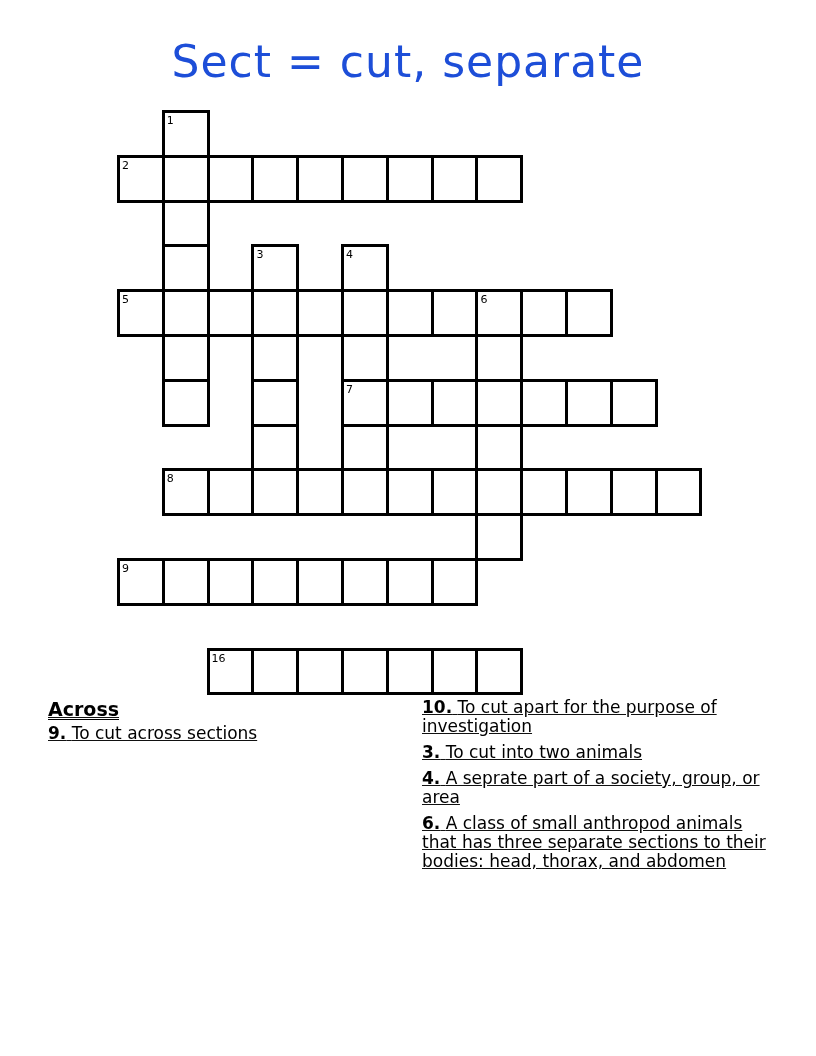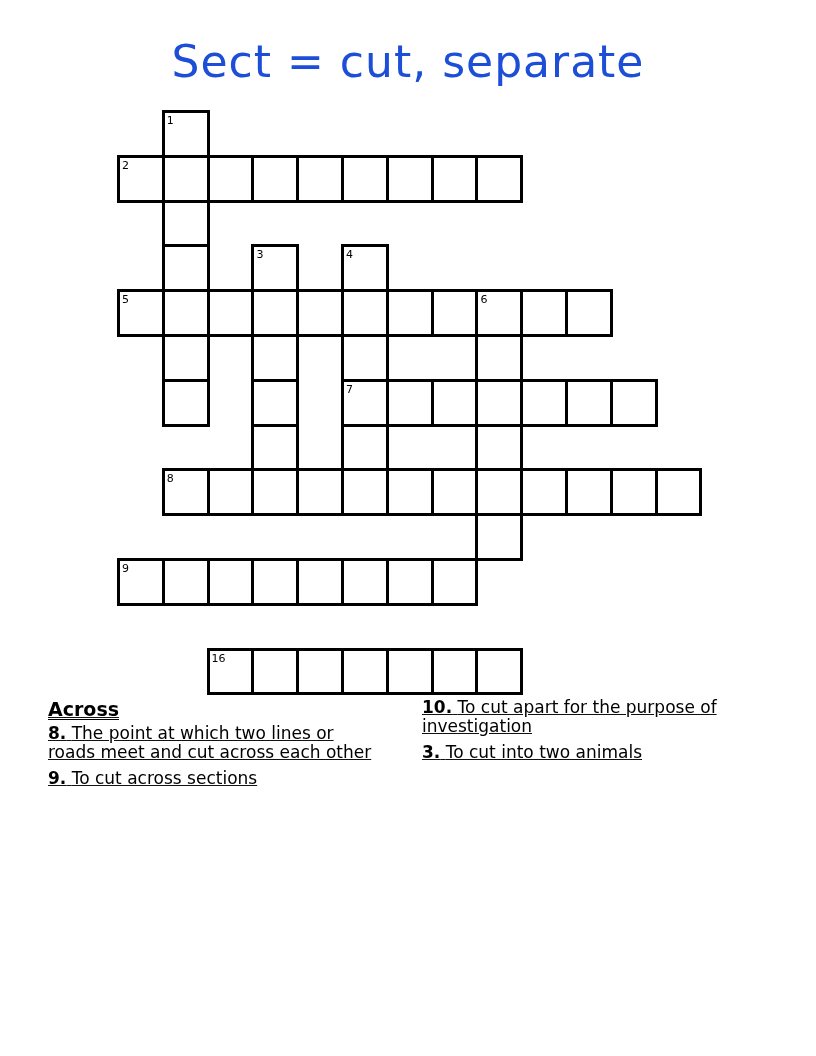--- a/index.html
+++ b/index.html
@@ -143,27 +143,28 @@
       <span class="cell-num" style="left: 480.4px; top: 294.2px;">6</span>
       <span class="cell-num" style="left: 346px; top: 383.8px;">7</span>
       <span class="cell-num" style="left: 166.8px; top: 473.4px;">8</span>
       <span class="cell-num" style="left: 122px; top: 563px;">9</span>
       <span class="cell-num" style="left: 211.6px; top: 652.6px;">16</span>
     </div>
 
   <div class="clue-col left">
     <div class="heading">Across</div>
     <div id="across-list">
-        <div class="clue"><span class="num">8.</span> <span>The point at which two lines or roads meet and cut across each other</span></div>
         <div class="clue"><span class="num">9.</span> <span>To cut across sections</span></div>
       </div>
   </div>
 
   <div class="clue-col right">
     <div id="across-overflow">
         <div class="clue"><span class="num">10.</span> <span>To cut apart for the purpose of investigation</span></div>
       </div>
     <div id="down-list">
         <div class="clue"><span class="num">3.</span> <span>To cut into two animals</span></div>
+        <div class="clue"><span class="num">4.</span> <span>A seprate part of a society, group, or area</span></div>
+        <div class="clue"><span class="num">6.</span> <span>A class of small anthropod animals that has three separate sections to their bodies: head, thorax, and abdomen</span></div>
       </div>
   </div>
 
 </div>
 
 </body></html>

